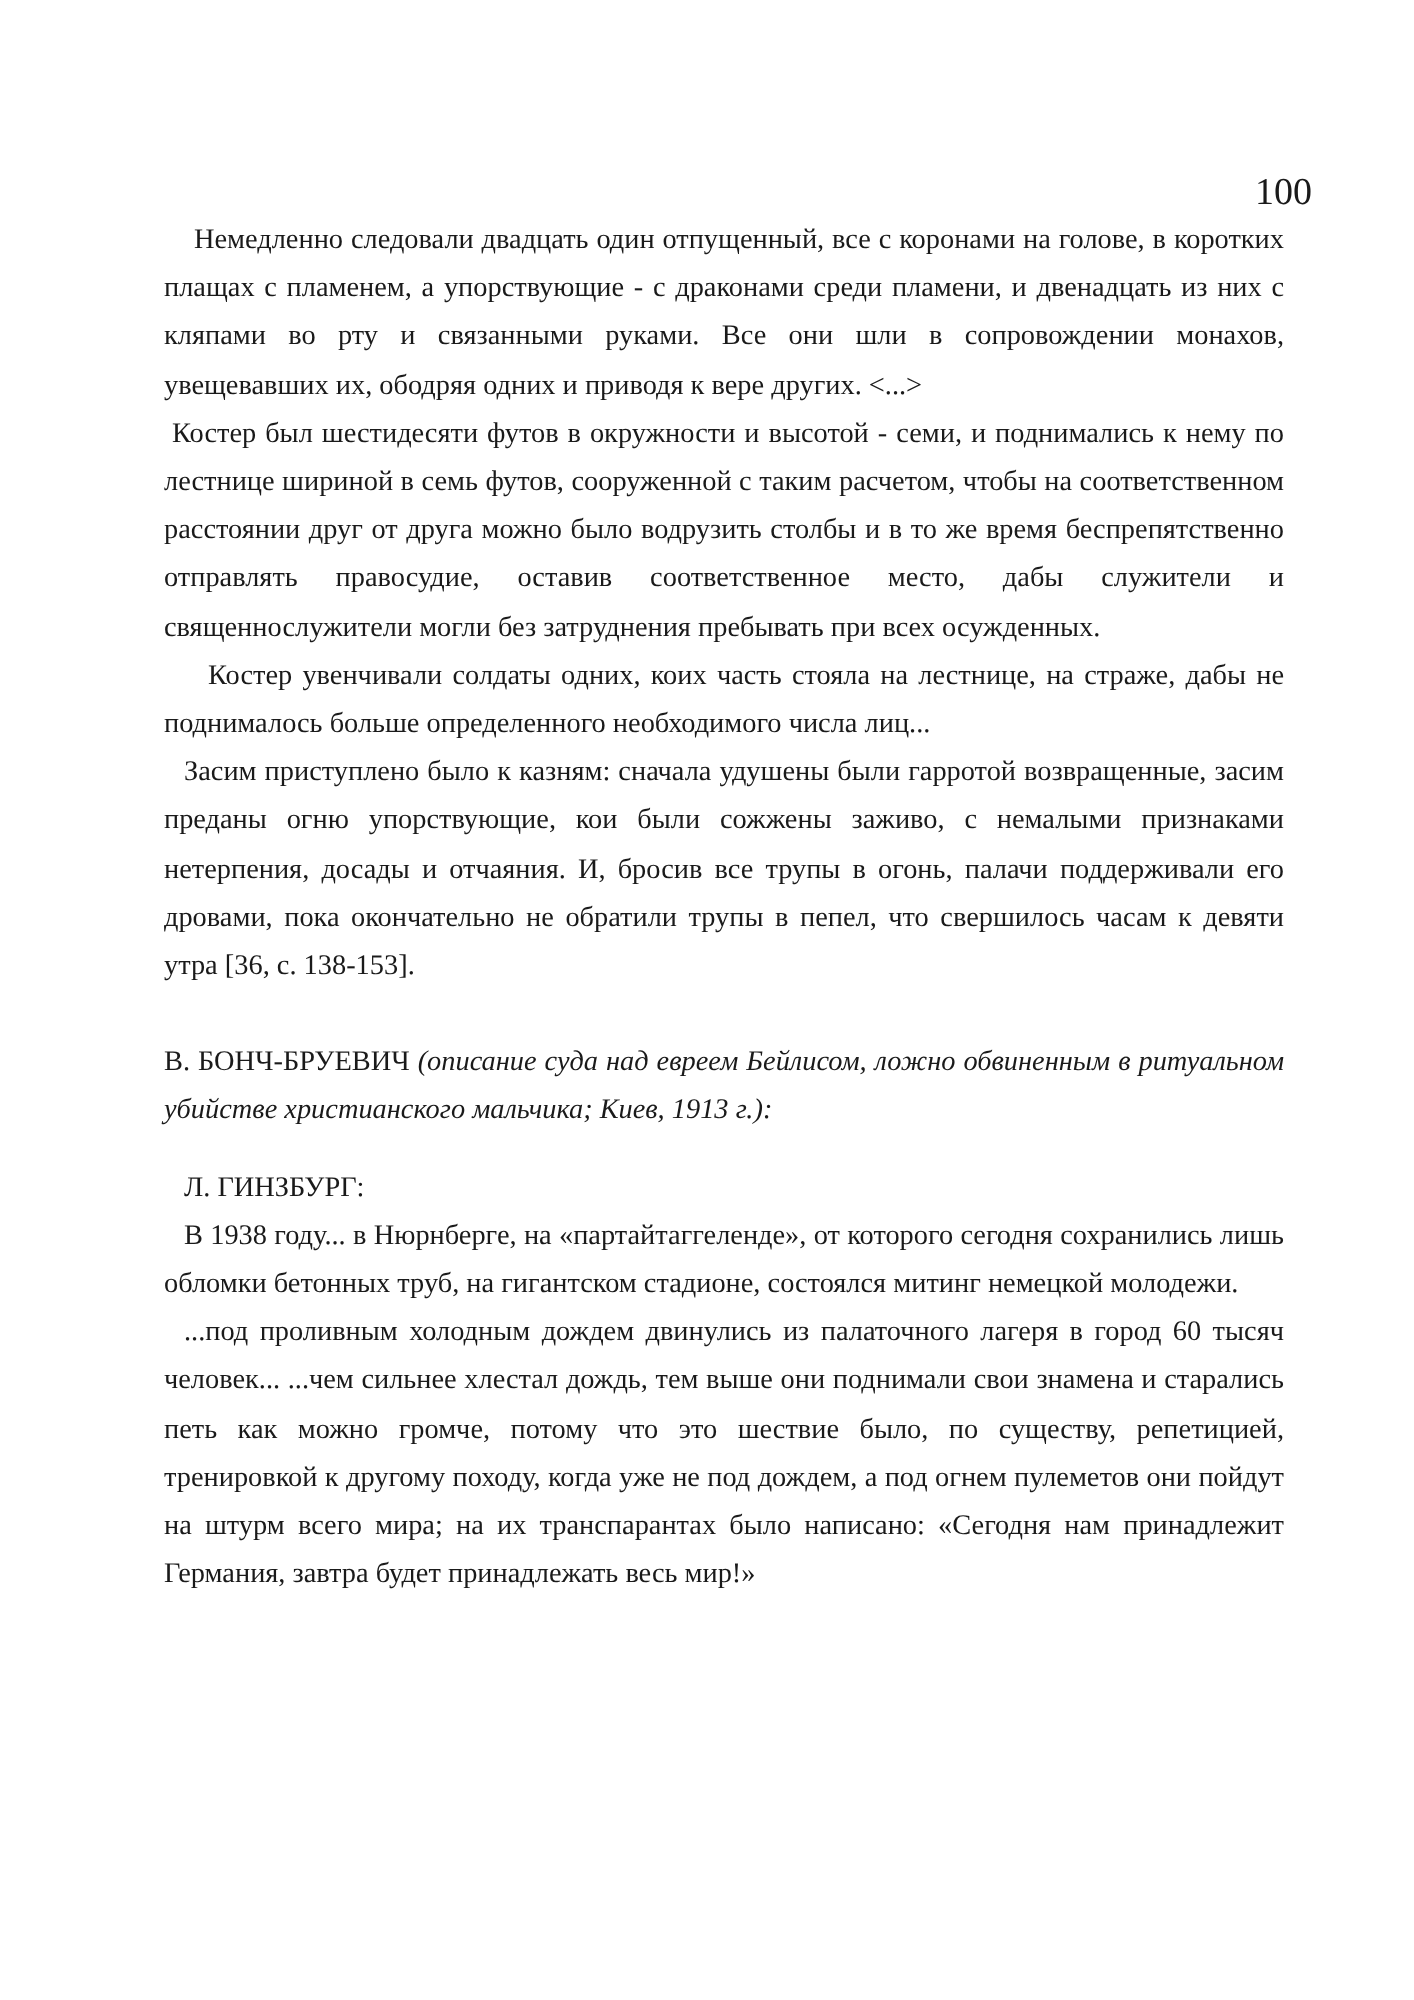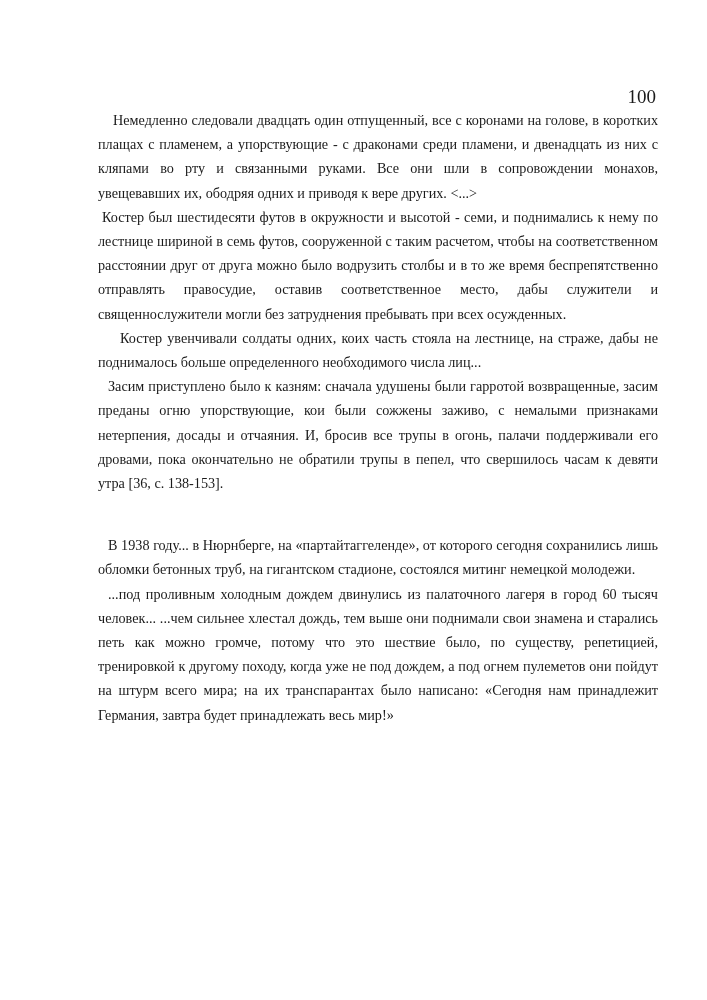--- a/index.html
+++ b/index.html
@@ -1,35 +1,40 @@
 <!DOCTYPE html>
 <html><head>
 <meta charset="utf-8">
 <style>
   html, body { margin:0; padding:0; background:#ffffff; }
   body { width:707px; height:1000px; position:relative; overflow:hidden;
          font-family:"Liberation Serif", "DejaVu Serif", serif; color:#1a1a1a; }
   .page-num { position:absolute; top:86px; right:51px; font-size:19px; }
-  .content { position:absolute; left:98px; top:108px; width:560px; font-size:14.2px; line-height:24.2px; }
+  .content { position:absolute; left:82px; top:108px; width:560px; font-size:14.2px; line-height:24.2px; }
   p { margin:0; text-align:justify; }
   .ind1 { text-indent:15px; }
   .ind0 { text-indent:4px; }
   .ind2 { text-indent:22px; }
   .ind-s { text-indent:10px; }
   .gap { height:24px; }
   .gap-s { height:14px; }
   em { font-style:italic; }
 </style>
 </head>
 <body>
 
 <div class="page-num">100</div>
 
 <div class="content">
   <p class="ind1">Немедленно следовали двадцать один отпущенный, все с коронами на голове, в коротких плащах с пламенем, а упорствующие - с драконами среди пламени, и двенадцать из них с кляпами во рту и связанными руками. Все они шли в сопровождении монахов, увещевавших их, ободряя одних и приводя к вере других. &lt;...&gt;</p>
   <p class="ind0">Костер был шестидесяти футов в окружности и высотой - семи, и поднимались к нему по лестнице шириной в семь футов, сооруженной с таким расчетом, чтобы на соответственном расстоянии друг от друга можно было водрузить столбы и в то же время беспрепятственно отправлять правосудие, оставив соответственное место, дабы служители и священнослужители могли без затруднения пребывать при всех осужденных.</p>
   <p class="ind2">Костер увенчивали солдаты одних, коих часть стояла на лестнице, на страже, дабы не поднималось больше определенного необходимого числа лиц...</p>
   <p class="ind-s">Засим приступлено было к казням: сначала удушены были гарротой возвращенные, засим преданы огню упорствующие, кои были сожжены заживо, с немалыми признаками нетерпения, досады и отчаяния. И, бросив все трупы в огонь, палачи поддерживали его дровами, пока окончательно не обратили трупы в пепел, что свершилось часам к девяти утра [36, с. 138-153].</p>
   <div class="gap"></div>
+  <p>
+    <span>В. БОНЧ-БРУЕВИЧ</span>
+    <em>(описание суда над евреем Бейлисом, ложно обвиненным в ритуальном убийстве христианского мальчика; Киев, 1913 г.):</em>
+  </p>
   <div class="gap-s"></div>
+  <p class="ind-s">Л. ГИНЗБУРГ:</p>
   <p class="ind-s">В 1938 году... в Нюрнберге, на «партайтаггеленде», от которого сегодня сохранились лишь обломки бетонных труб, на гигантском стадионе, состоялся митинг немецкой молодежи.</p>
   <p class="ind-s">...под проливным холодным дождем двинулись из палаточного лагеря в город 60 тысяч человек... ...чем сильнее хлестал дождь, тем выше они поднимали свои знамена и старались петь как можно громче, потому что это шествие было, по существу, репетицией, тренировкой к другому походу, когда уже не под дождем, а под огнем пулеметов они пойдут на штурм всего мира; на их транспарантах было написано: «Сегодня нам принадлежит Германия, завтра будет принадлежать весь мир!»</p>
 </div>
 
 </body></html>

